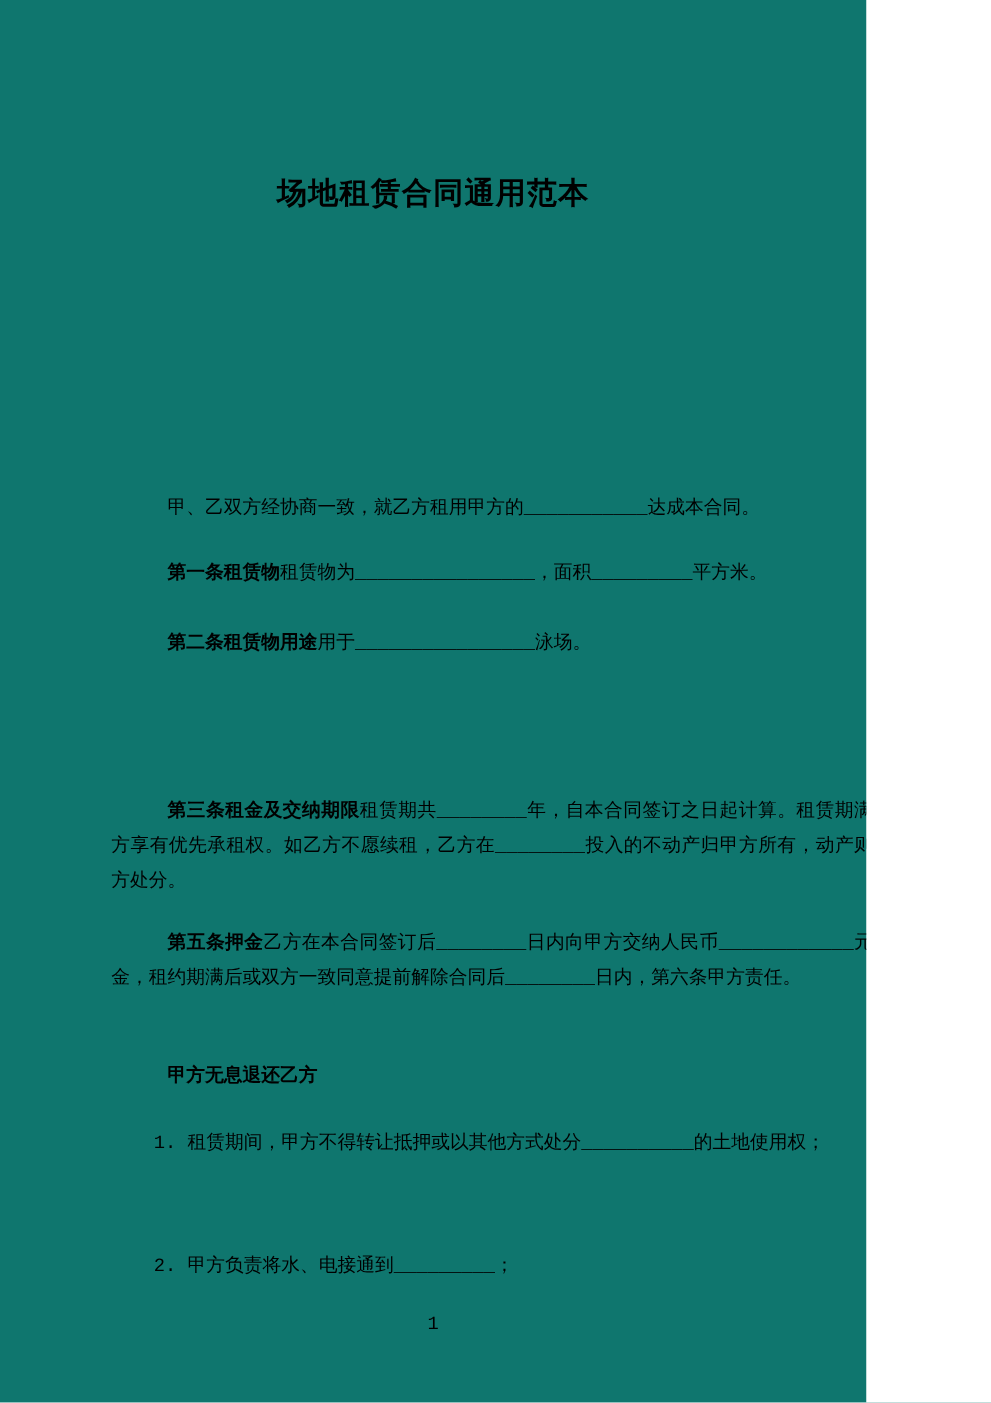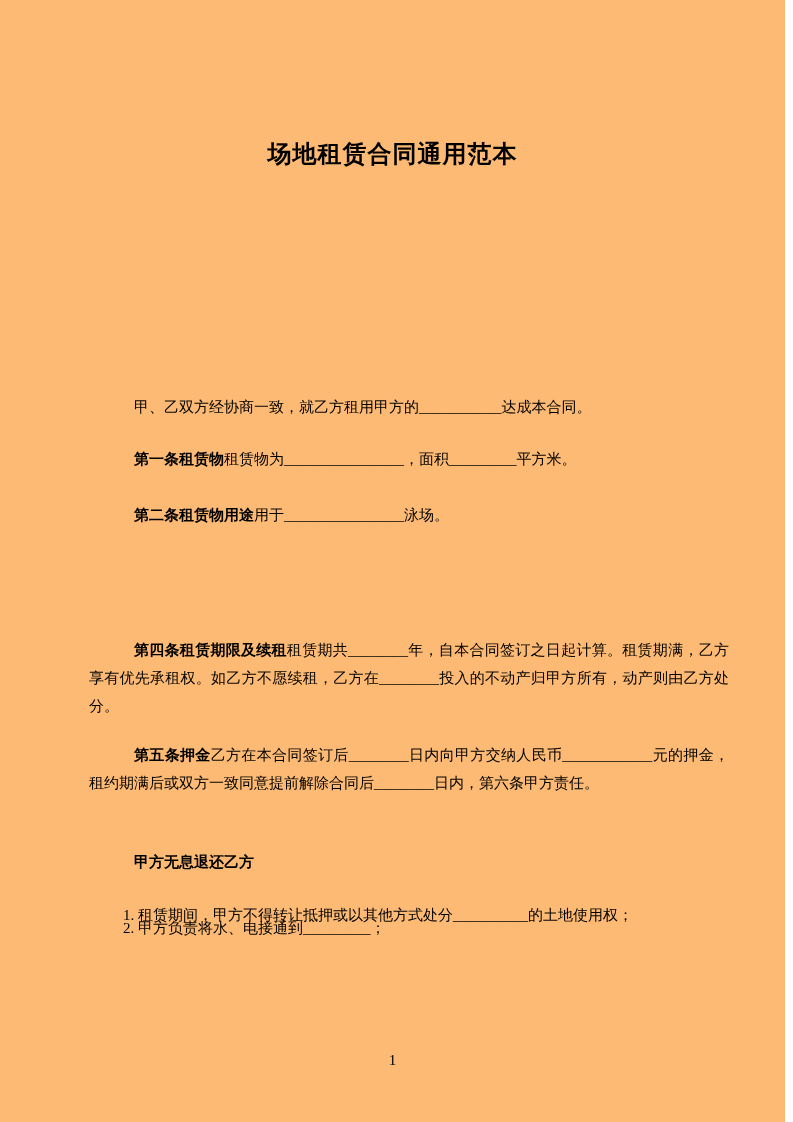--- a/index.html
+++ b/index.html
@@ -3,25 +3,25 @@
 <meta charset="utf-8">
 <style>
   * { box-sizing: border-box; }
   html, body {
     margin: 0;
     padding: 0;
     background: #ffffff;
   }
   .page {
     position: relative;
-    width: 785px;
+    width: 693px;
     height: 1122px;
-    background: #fdba74;
+    background: #0f766e;
     color: #000000;
-    font-family: Liberation Serif, serif;
+    font-family: Liberation Mono, monospace;
     overflow: hidden;
   }
   .doc-title {
     position: absolute;
     top: 138px;
     left: 0;
     right: 0;
     margin: 0;
     text-align: center;
     font-size: 24px;
@@ -66,25 +66,25 @@
 
 
 
   <p class="para" style="top:393px">甲、乙双方经协商一致，就乙方租用甲方的___________达成本合同。</p>
 
   <p class="para" style="top:445px"><b class="clause-heading">第一条租赁物</b><span>租赁物为________________，面积_________平方米。</span></p>
 
   <p class="para" style="top:501px"><b class="clause-heading">第二条租赁物用途</b><span>用于________________泳场。</span></p>
 
 
-  <p class="para" style="top:636px"><b class="clause-heading">第四条租赁期限及续租</b><span>租赁期共________年，自本合同签订之日起计算。租赁期满，乙方享有优先承租权。如乙方不愿续租，乙方在________投入的不动产归甲方所有，动产则由乙方处分。</span></p>
+  <p class="para" style="top:636px"><b class="clause-heading">第三条租金及交纳期限</b><span>租赁期共________年，自本合同签订之日起计算。租赁期满，乙方享有优先承租权。如乙方不愿续租，乙方在________投入的不动产归甲方所有，动产则由乙方处分。</span></p>
 
   <p class="para" style="top:741px"><b class="clause-heading">第五条押金</b><span>乙方在本合同签订后________日内向甲方交纳人民币____________元的押金，租约期满后或双方一致同意提前解除合同后________日内，第六条甲方责任。</span></p>
 
   <p class="para" style="top:848px"><b class="clause-heading">甲方无息退还乙方</b><span></span></p>
 
   <p class="para item" style="top:901px">1. 租赁期间，甲方不得转让抵押或以其他方式处分__________的土地使用权；</p>
 
-  <p class="para item" style="top:914px">2. 甲方负责将水、电接通到_________；</p>
+  <p class="para item" style="top:1000px">2. 甲方负责将水、电接通到_________；</p>
 
   <div class="page-number">1</div>
 
 </div>
 
 </body></html>

